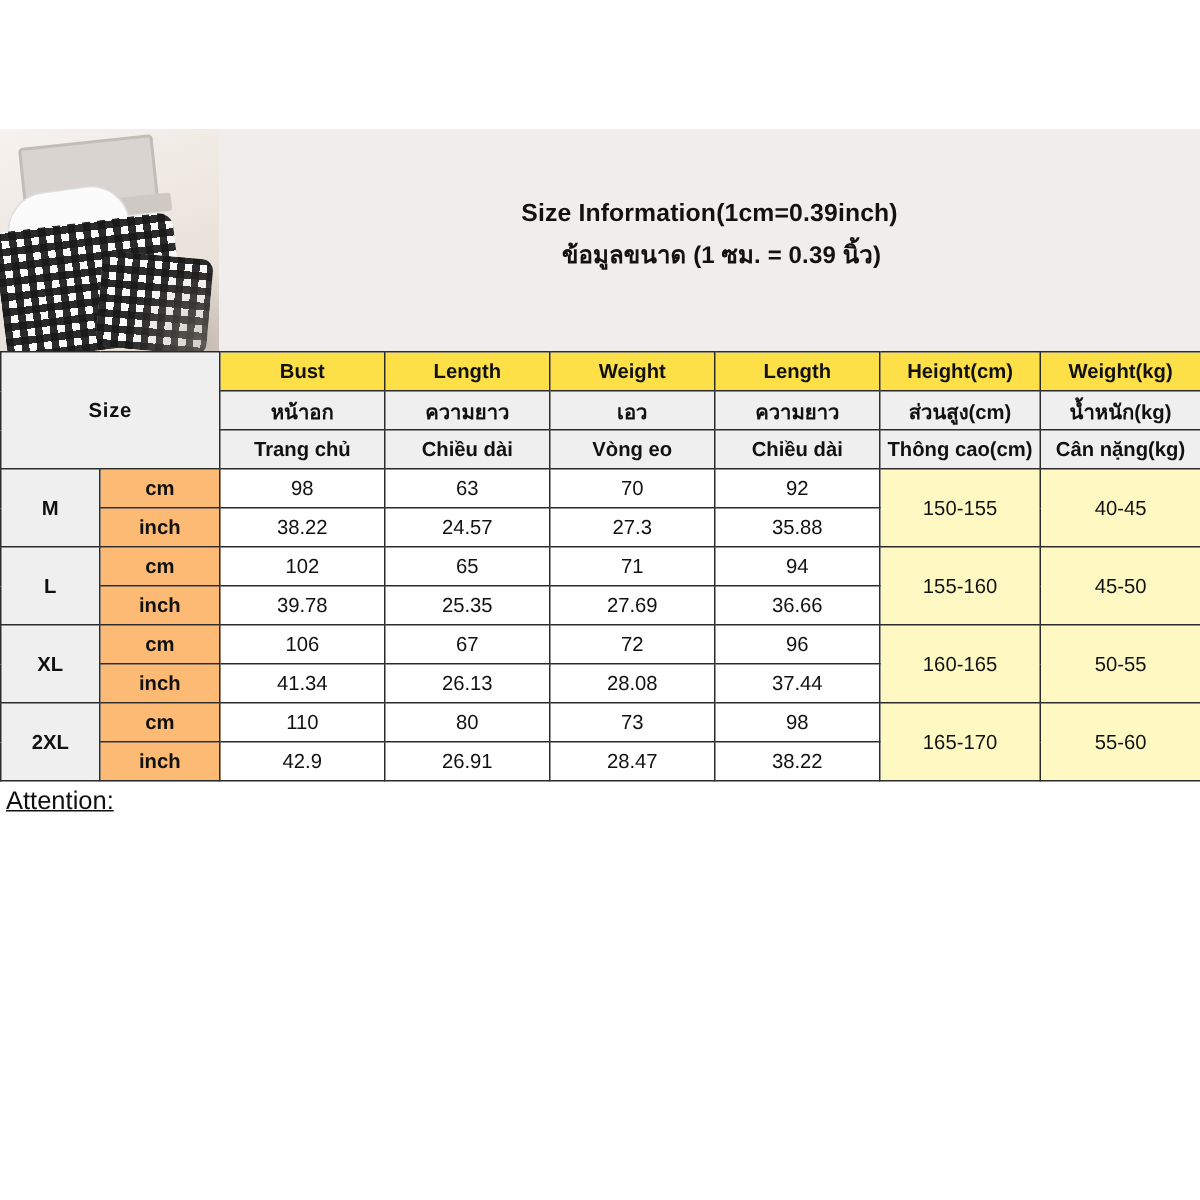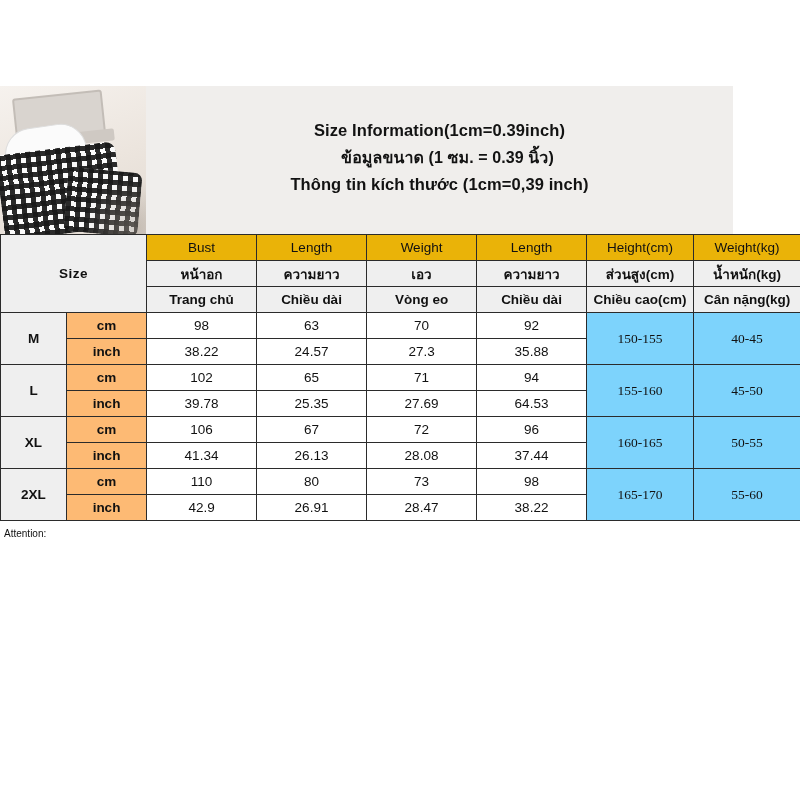--- a/index.html
+++ b/index.html
@@ -21,21 +21,21 @@
     position: absolute;
     left: 0;
     top: 86px;
     width: 800px;
     height: 570px;
     background: #ffffff;
   }
   
   .header-band {
     display: flex;
-    width: 733px;
+    width: 800px;
     height: 148px;
   }
   .photo-cell {
     width: 146px;
     height: 148px;
     position: relative;
     overflow: hidden;
     background: #efe9e4;
     flex: 0 0 146px;
   }
@@ -140,43 +140,42 @@
   table.size-table th {
     border: 1px solid #2b2b2b;
     text-align: center;
     vertical-align: middle;
     font-size: 13.5px;
     color: #111;
     padding: 0;
     height: 25px;
   }
   th.hdr {
-    background: #eab308;
-    font-weight: normal;
+    background: #fde047;
+    font-weight: bold;
     font-size: 13.5px;
   }
   td.hdr-sub {
     background: #efefef;
     font-weight: bold;
     font-size: 13.5px;
   }
   td.size-label {
     background: #efefef;
     font-weight: bold;
     font-size: 15px;
   }
   td.unit-cell {
     background: #fdba74;
     font-weight: bold;
     font-size: 13px;
   }
   td.span-cell {
-    background: #7dd3fc;
+    background: #fef9c3;
     font-size: 13.5px;
-    font-family: Liberation Serif, serif;
   }
   td.size-title {
     background: #efefef;
     font-weight: bold;
     font-size: 22px;
     letter-spacing: .5px;
   }
   
   col.c-size   { width: 66px; }
   col.c-unit   { width: 80px; }
@@ -185,44 +184,44 @@
   col.c-waist  { width: 110px; }
   col.c-len2   { width: 110px; }
   col.c-height { width: 107px; }
   col.c-weight { width: 107px; }
   
   .attention {
     padding: 4px 4px 0 4px;
     width: 792px;
   }
   .attention div {
-    font-size: 10px;
+    font-size: 17px;
     color: #101010;
     line-height: 17.5px;
+    text-decoration: underline;
   }
 </style>
 </head>
 <body>
 
 <div id="page">
   <div class="sheet">
 
     <div class="header-band">
       <div class="photo-cell">
         <div class="photo-bg"></div>
         <div class="photo-laptop"></div>
         <div class="photo-collar"></div>
         <div class="photo-garment"></div>
         <div class="photo-garment2"></div>
         <div class="photo-shadow"></div>
       </div>
       <div class="title-cell">
         <div class="title-line">Size Information(1cm=0.39inch)</div>
         <div class="title-line thai">ข้อมูลขนาด (1 ซม. = 0.39 นิ้ว)</div>
-        <div class="title-line">Thông tin kích thước (1cm=0,39 inch)</div>
       </div>
     </div>
 
     <table class="size-table">
       <colgroup>
         <col class="c-size">
           <col class="c-unit">
           <col class="c-bust">
           <col class="c-len1">
         <col class="c-waist">
@@ -246,21 +245,21 @@
           <td class="hdr-sub">เอว</td>
           <td class="hdr-sub">ความยาว</td>
           <td class="hdr-sub">ส่วนสูง(cm)</td>
           <td class="hdr-sub">น้ำหนัก(kg)</td>
         </tr>
         <tr>
           <td class="hdr-sub">Trang chủ</td>
           <td class="hdr-sub">Chiều dài</td>
           <td class="hdr-sub">Vòng eo</td>
           <td class="hdr-sub">Chiều dài</td>
-          <td class="hdr-sub">Chiều cao(cm)</td>
+          <td class="hdr-sub">Thông cao(cm)</td>
           <td class="hdr-sub">Cân nặng(kg)</td>
         </tr>
 
         <tr>
           <td class="size-label" rowspan="2">M</td>
           <td class="unit-cell">cm</td>
           <td>98</td>
           <td>63</td>
           <td>70</td>
           <td>92</td>
@@ -283,21 +282,21 @@
           <td>71</td>
           <td>94</td>
           <td class="span-cell" rowspan="2">155-160</td>
           <td class="span-cell" rowspan="2">45-50</td>
         </tr>
         <tr>
           <td class="unit-cell">inch</td>
           <td>39.78</td>
           <td>25.35</td>
           <td>27.69</td>
-          <td>64.53</td>
+          <td>36.66</td>
         </tr>
 
         <tr>
           <td class="size-label" rowspan="2">XL</td>
           <td class="unit-cell">cm</td>
           <td>106</td>
           <td>67</td>
           <td>72</td>
           <td>96</td>
           <td class="span-cell" rowspan="2">160-165</td>

